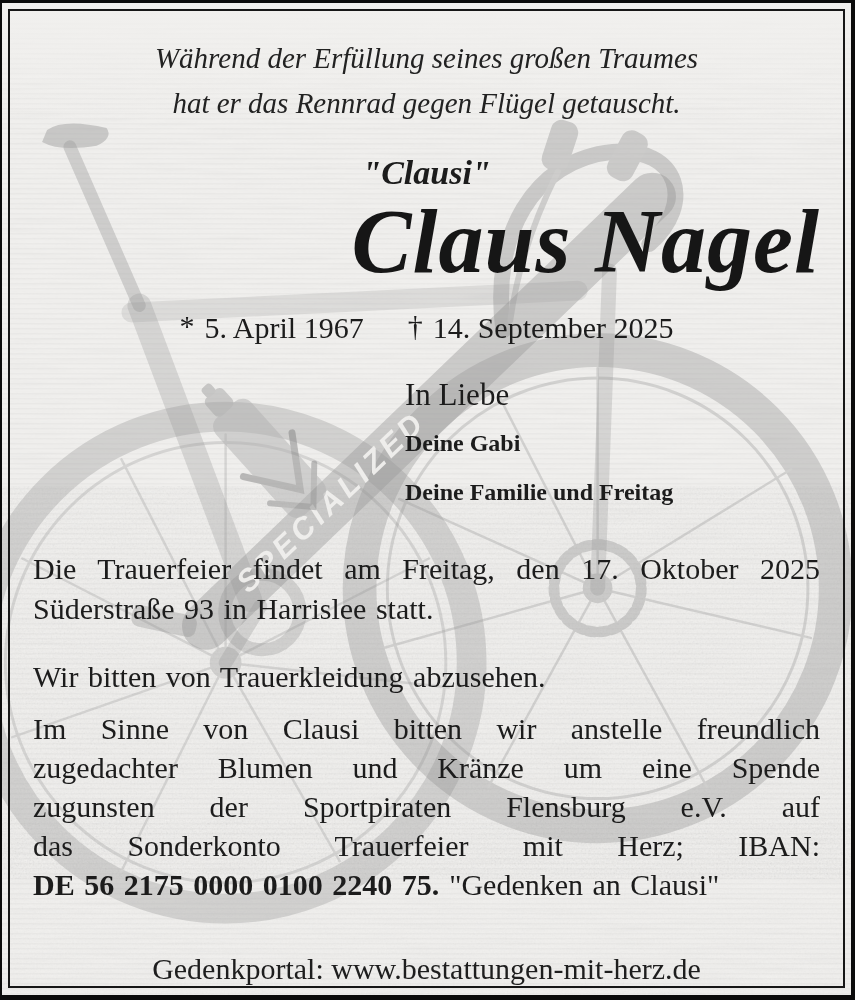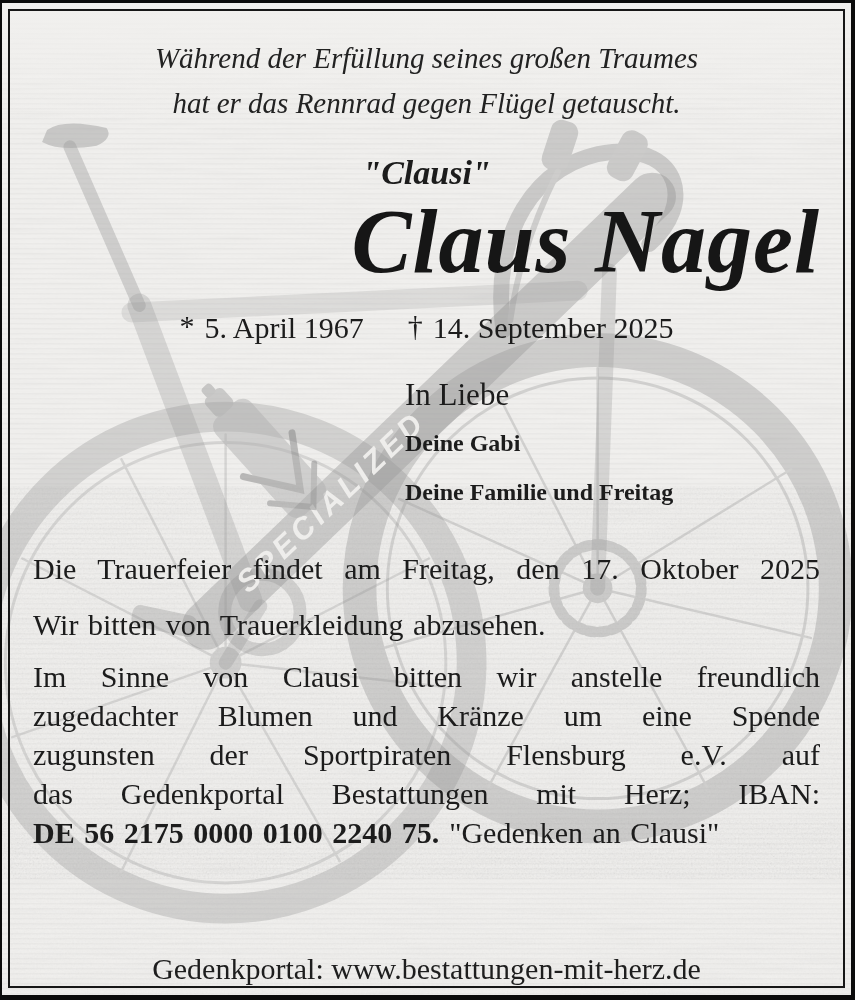--- a/index.html
+++ b/index.html
@@ -33,21 +33,21 @@
   .name { margin:0; text-align:right; font-style:italic; font-weight:bold; font-size:90px; line-height:96px; letter-spacing:1px; color:#161616; }
   .dates { margin-top:18px; display:flex; justify-content:center; align-items:baseline; gap:44px; font-size:30px; line-height:40px; }
   .dgroup { display:inline-flex; align-items:baseline; gap:10px; }
   .sym { font-size:30px; position:relative; top:-2px; }
 
   .farewell { margin-top:22px; margin-left:372px; font-size:31px; line-height:49px; }
   .fw-name { font-weight:bold; font-size:24px; }
 
   .paras { margin-top:32px; word-spacing:2px; }
   .para { margin:0; font-size:30px; }
-  .para + .para { margin-top:16px; }
+  .para + .para { margin-top:28px; }
   .para.donation { margin-top:12px; }
   .bl { display:block; line-height:40px; text-align:left; white-space:nowrap; }
   .para.donation .bl { line-height:39px; }
   .jl { white-space:normal; text-align:justify; text-align-last:justify; }
   .iban-note { margin-left:10px; }
 
   .portal { position:absolute; left:0; right:0; bottom:8px; text-align:center; font-size:30px; line-height:36px; color:#1e1e1e; z-index:2; }
 </style>
 </head>
 <body>
@@ -169,29 +169,30 @@
 
       <div class="farewell">
         <div class="fw-intro">In Liebe</div>
         <div class="fw-name">Deine Gabi</div>
         <div class="fw-name">Deine Familie und Freitag</div>
       </div>
 
       <div class="paras">
         <p class="para">
           <span class="bl jl">Die Trauerfeier findet am Freitag, den 17. Oktober 2025</span>
+          <span class="bl">Süderstraße 93 in Harrislee statt.</span>
         </p>
         <p class="para">
           <span class="bl">Wir bitten von Trauerkleidung abzusehen.</span>
         </p>
         <p class="para donation">
           <span class="bl jl">Im Sinne von Clausi bitten wir anstelle freundlich</span>
           <span class="bl jl">zugedachter Blumen und Kränze um eine Spende</span>
           <span class="bl jl">zugunsten der Sportpiraten Flensburg e.V. auf</span>
-          <span class="bl jl">das Gedenkportal Bestattungen mit Herz; IBAN:</span>
+          <span class="bl jl">das Sonderkonto Trauerfeier mit Herz; IBAN:</span>
           <span class="bl">
             <strong>DE 56 2175 0000 0100 2240 75.</strong><span class="iban-note">"Gedenken an Clausi"</span>
           </span>
         </p>
       </div>
 
     </div>
 
     <div class="portal">Gedenkportal: www.bestattungen-mit-herz.de</div>
 

